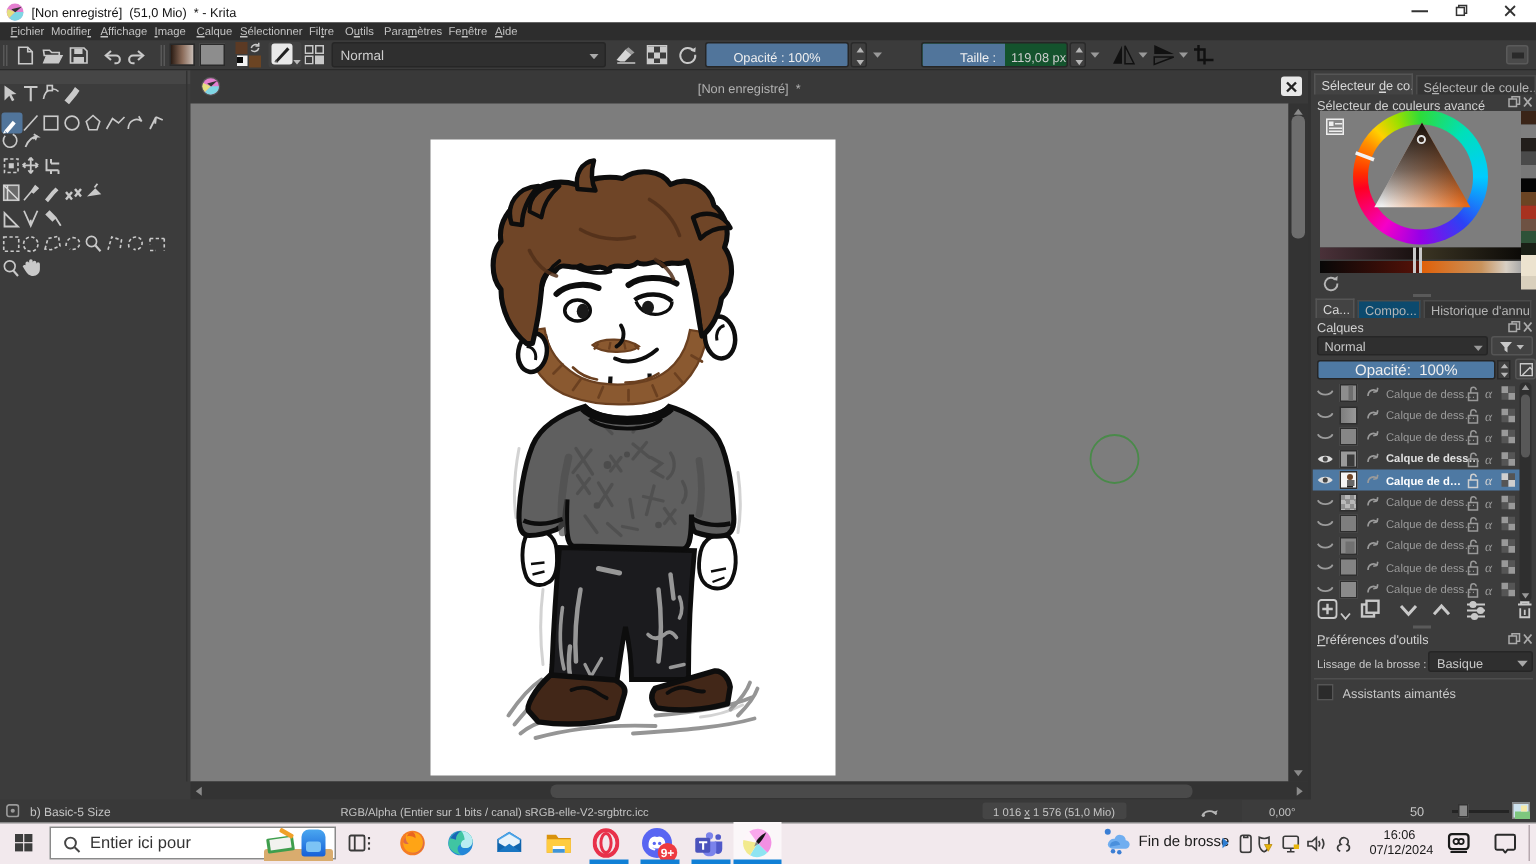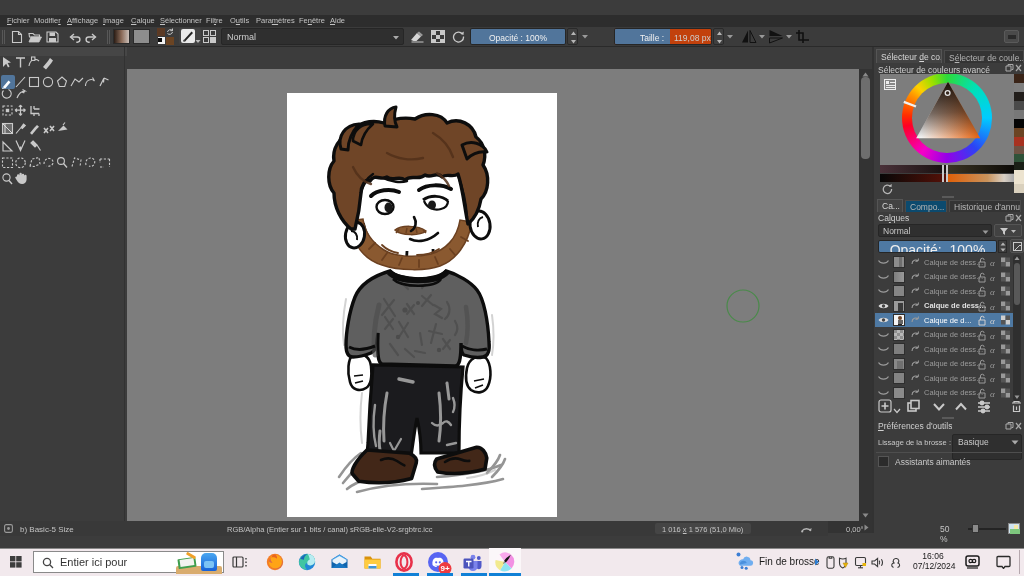--- a/index.html
+++ b/index.html
@@ -39,29 +39,44 @@
   #rdock div { white-space:nowrap; overflow:hidden; }
 
   
   .lrow { position:absolute; left:0; width:140px; height:14px; }
   .lrow .nm { position:absolute; left:49px; top:2.5px; font-size:7.5px; color:#9b9b9b; }
   .lrow .thumb { position:absolute; left:18px; top:1px; width:12px; height:12px;
      border:1px solid #2e2e2e; }
   .lrow .ric { position:absolute; right:0; top:1px; }
 
   
-  #statusbar { left:0; top:521px; width:828px; height:15px; background:#393939;
+  #statusbar { left:0; top:533px; width:828px; height:15px; background:#393939;
     color:#c4c4c4; font-size:7.5px;padding-left:40px; }
 
   
   #taskbar { left:0; top:548px; width:1024px; height:28px; background:#f2e9ed; color:#222; }
 </style>
 </head>
 <body>
 <div id="stage">
+  <div class="abs" id="titlebar">
+    <div class="ttext">[Non enregistré]&nbsp; (51,0 Mio)&nbsp; * - Krita</div>
+    <svg class="abs" style="left:4px;top:2px" width="12" height="12" viewBox="0 0 12 12">
+      <circle cx="6" cy="6" r="5.6" fill="#e47fd0"></circle>
+      <path d="M6 6 L11.6 6 A5.6 5.6 0 0 1 2 10 Z" fill="#7fd6e4"></path>
+      <path d="M6 6 L2 10 A5.6 5.6 0 0 1 1.2 4 Z" fill="#e4e07f"></path>
+      <path d="M10.5 2.5 L6.2 6.2 L3.5 4.2 Z" fill="#333"></path>
+    </svg>
+    <svg class="abs" style="left:936px;top:0" width="78" height="15" viewBox="0 0 78 15">
+      <path d="M5 7.5 h11" stroke="#333" stroke-width="1.2" fill="none"></path>
+      <rect x="35" y="5" width="5.2" height="5.2" fill="none" stroke="#333" stroke-width="1"></rect>
+        <path d="M36.5 5 v-1.3 h5.2 v5.2 h-1.3" fill="none" stroke="#333" stroke-width="1"></path>
+      <path d="M67.5 4 l6.5 6.5 M74 4 l-6.5 6.5" stroke="#333" stroke-width="1.2" fill="none"></path>
+    </svg>
+  </div>
 
   <div class="abs" id="menubar">
     <span style="left:7px"><u>F</u>ichier</span>
     <span style="left:34px">Modifie<u>r</u></span>
     <span style="left:67px"><u>A</u>ffichage</span>
     <span style="left:103px"><u>I</u>mage</span>
     <span style="left:131px"><u>C</u>alque</span>
     <span style="left:160px"><u>S</u>électionner</span>
     <span style="left:206px">Fil<u>t</u>re</span>
     <span style="left:230px">O<u>u</u>tils</span>
@@ -162,21 +177,21 @@
     <div class="abs" style="left:567px;top:1px;width:11px;height:17px;background:#3f3f3f;border:1px solid #2a2a2a;border-radius:2px">
       <svg class="abs" style="left:2px;top:2px" width="7" height="13" viewBox="0 0 7 13">
         <path d="M3.5 0.5 L6 4 H1 Z" fill="#b5b5b5"></path>
           <path d="M3.5 12.5 L6 9 H1 Z" fill="#b5b5b5"></path>
       </svg>
     </div>
     <svg class="abs" style="left:581px;top:7px" width="8" height="6" viewBox="0 0 8 6">
         <path d="M1 1 l3 3.5 3-3.5z" fill="#999"></path>
       </svg>
 
-    <div class="abs" style="left:614px;top:1px;width:98px;height:17px;background:#c2410c;border:1px solid #262626;border-radius:2px;overflow:hidden">
+    <div class="abs" style="left:614px;top:1px;width:98px;height:17px;background:#14532d;border:1px solid #262626;border-radius:2px;overflow:hidden">
       <div class="abs" style="left:0;top:0;width:55px;height:17px;background:#51759b"></div>
       <span style="position:absolute;left:25px;top:3.5px;font-size:8.5px;color:#f0f0f0">Taille :</span>
       <span style="position:absolute;left:59px;top:3.5px;font-size:8.5px;color:#cdcdcd">119,08 px</span>
     </div>
     <div class="abs" style="left:713px;top:1px;width:11px;height:17px;background:#3f3f3f;border:1px solid #2a2a2a;border-radius:2px">
       <svg class="abs" style="left:2px;top:2px" width="7" height="13" viewBox="0 0 7 13">
         <path d="M3.5 0.5 L6 4 H1 Z" fill="#b5b5b5"></path>
           <path d="M3.5 12.5 L6 9 H1 Z" fill="#b5b5b5"></path>
       </svg>
     </div>
@@ -264,20 +279,35 @@
         <path d="M86,118 c-1-4 1.5-7 4.5-7 3,0 5,2.5 4,5.5 -0.8,2.4 -3.5,3.5 -5.5,2.5" stroke-dasharray="2.2,1.6"></path>
         <path d="M100,112 h9.5 M100,112 v4 M109.5,112 v8 M100,120 h4" stroke-dasharray="2.2,1.6"></path>
 
         <circle cx="6.5" cy="130.5" r="3.6"></circle>
         <path d="M9,133.5 l3,3.5" stroke-width="1.4"></path>
         <path d="M17,131 v-2.5 a1.2,1.2 0 0 1 2.4,0 v-1.5 a1.2,1.2 0 0 1 2.4,0 v1 a1.2,1.2 0 0 1 2.4,0 v1 a1.2,1.2 0 0 1 2.4,0 v3.5 c0,2.5 -2,4.5 -4.5,4.5 -2.5,0 -4,-1.5 -5.5,-4l-1.5,-2.5 c1,-1.5 2.5-1 3.5,0.5z" fill="#c9c9c9" stroke="none"></path>
       </g>
     </svg>
   </div>
 
+  <div class="abs" id="tabbar">
+    <div class="tname">[Non enregistré]&nbsp; *</div>
+    <svg class="abs" style="left:7px;top:4px" width="13" height="13" viewBox="0 0 12 12">
+      <circle cx="6" cy="6" r="5.8" fill="#555"></circle>
+      <circle cx="6" cy="6" r="5" fill="#e47fd0"></circle>
+      <path d="M6 6 L11 6 A5 5 0 0 1 2.4 9.5 Z" fill="#7fd6e4"></path>
+      <path d="M6 6 L2.4 9.5 A5 5 0 0 1 1.3 4 Z" fill="#e4e07f"></path>
+      <path d="M10 2.6 L6.2 6.1 L3.8 4.3 Z" fill="#333"></path>
+    </svg>
+    <div class="abs" style="left:727px;top:4px;width:14px;height:13px;background:#e8e8e8;border-radius:2px">
+      <svg class="abs" style="left:3px;top:3px" width="8" height="8" viewBox="0 0 8 8">
+        <path d="M1 1 L7 7 M7 1 L1 7" stroke="#222" stroke-width="1.6"></path>
+      </svg>
+    </div>
+  </div>
   <div class="abs" id="surround">
     <div id="canvas">
       <svg class="abs" style="left:0;top:0" width="270" height="424" viewBox="0 0 270 424" id="charsvg">
 
         <g stroke="#8a8a8a" stroke-width="2.6" fill="none" stroke-linecap="round" opacity="0.9">
           <path d="M52,384 C60,372 68,364 74,360"></path>
           <path d="M56,390 C66,378 74,369 80,364"></path>
           <path d="M60,396 C72,386 92,382 118,383"></path>
           <path d="M70,399 C95,392 125,390 150,391"></path>
           <path d="M135,396 C165,394 195,392 216,386"></path>
@@ -514,21 +544,21 @@
         </svg>
     </div>
     <div class="abs" style="left:122px;top:177px;width:28px;height:13px;background:#424242;border:1px solid #555;border-radius:2px">
       <svg class="abs" style="left:4px;top:2px" width="19" height="9" viewBox="0 0 19 9">
         <path d="M1 1 h8 l-3 3.5 v3.5 l-2 -1.5 v-2z" fill="#c9c9c9"></path>
         <path d="M12 3 l2.5 3 2.5-3z" fill="#bbb"></path>
       </svg>
     </div>
 
     <div class="abs" style="left:6px;top:193px;width:119px;height:13px;background:#4e79a3;border:1px solid #262626;border-radius:2px">
-      <span style="position:absolute;width:100%;text-align:center;top:1px;font-size:14px;color:#eee">Opacité:&nbsp; 100%</span>
+      <span style="position:absolute;width:100%;text-align:center;top:1px;font-size:10px;color:#eee">Opacité:&nbsp; 100%</span>
     </div>
     <div class="abs" style="left:126px;top:193px;width:9px;height:13px;background:#3f3f3f;border:1px solid #2a2a2a">
       <svg class="abs" style="left:1px;top:1px" width="6" height="10" viewBox="0 0 6 10">
         <path d="M3 0.5 L5.5 3.5 H0.5 Z" fill="#b5b5b5"></path>
           <path d="M3 9.5 L5.5 6.5 H0.5 Z" fill="#b5b5b5"></path>
       </svg>
     </div>
     <div class="abs" style="left:138px;top:192px;width:14px;height:14px;background:#424242;border:1px solid #555;border-radius:2px">
       <svg class="abs" style="left:2px;top:2px" width="9" height="9" viewBox="0 0 9 9">
         <rect x="0.5" y="0.5" width="8" height="8" fill="none" stroke="#c9c9c9"></rect>
@@ -636,21 +666,21 @@
             <circle cx="5.5" cy="4" r="1.7" fill="#444"></circle>
           </svg>
           <div class="thumb" style="background:#f5f5f5">
             <div class="abs" style="left:4px;top:1px;width:4px;height:4px;background:#6f4527;border-radius:50%"></div>
             <div class="abs" style="left:3.5px;top:5px;width:5px;height:4px;background:#666"></div>
             <div class="abs" style="left:4px;top:9px;width:4px;height:3px;background:#222"></div>
           </div>
           <svg class="abs" style="left:36px;top:2px" width="9" height="9" viewBox="0 0 9 9">
             <path d="M1 7 C1 3 5 2 7 4 M7 4 l0.5-2.5 M7 4 l-2.5 0.5" fill="none" stroke="#9b9b9b" stroke-width="1.1"></path>
           </svg>
-          <span class="nm" style="color:#ffffff;font-weight:normal">Calque de d…</span>
+          <span class="nm" style="color:#ffffff;font-weight:bold">Calque de d…</span>
           <svg class="ric" width="38" height="12" viewBox="0 0 38 12">
             <path d="M2 6 h6 v5 h-6z M3.5 6 v-2 a1.8 1.8 0 0 1 3.6 0" fill="none" stroke="#cfcfcf" stroke-width="1"></path>
             <text x="13" y="9.5" font-size="9" font-style="italic" fill="#cfcfcf" font-family="Liberation Serif">α</text>
             <g fill="#cfcfcf">
               <rect x="24" y="1.5" width="4.5" height="4.5"></rect>
               <rect x="28.5" y="6" width="4.5" height="4.5"></rect>
             </g>
             <g fill="#555">
               <rect x="28.5" y="1.5" width="4.5" height="4.5"></rect>
               <rect x="24" y="6" width="4.5" height="4.5"></rect>
@@ -798,21 +828,21 @@
     </svg>
 
     <div class="abs" style="left:70px;top:370px;width:12px;height:2px;background:#5a5a5a"></div>
 
     <div class="abs" style="left:6px;top:374px;font-size:8.5px;color:#d0d0d0"><u>P</u>références d'outils</div>
     <svg class="abs" style="left:133px;top:375px" width="17" height="8" viewBox="0 0 17 8">
       <path d="M1 2 h5 v5 h-5z M3 2 v-1.5 h5 v5 h-1.5" stroke="#aaa" stroke-width="1" fill="none"></path>
       <path d="M11 1 l5 6 M16 1 l-5 6" stroke="#aaa" stroke-width="1.2"></path>
     </svg>
     <div class="abs" style="left:6px;top:391px;font-size:7.5px;color:#c9c9c9">Lissage de la brosse :</div>
-    <div class="abs" style="left:80px;top:387px;width:70px;height:26px;background:#2f2f2f;border:1px solid #262626;border-radius:2px">
+    <div class="abs" style="left:80px;top:387px;width:70px;height:14px;background:#2f2f2f;border:1px solid #262626;border-radius:2px">
       <span style="position:absolute;left:5px;top:2px;font-size:8.5px;color:#c9c9c9">Basique</span>
       <svg class="abs" style="left:58px;top:5px" width="8" height="6" viewBox="0 0 8 6">
           <path d="M0.5 0.5 l3.5 4 3.5-4z" fill="#aaa"></path>
         </svg>
     </div>
     <div class="abs" style="left:4px;top:405px;width:146px;height:1px;background:#4e4e4e"></div>
     <div class="abs" style="left:6px;top:409px;width:11px;height:11px;background:#2b2b2b;border:1px solid #555"></div>
     <div class="abs" style="left:23px;top:410px;font-size:8.5px;color:#c9c9c9">Assistants aimantés</div>
   </div>
 

